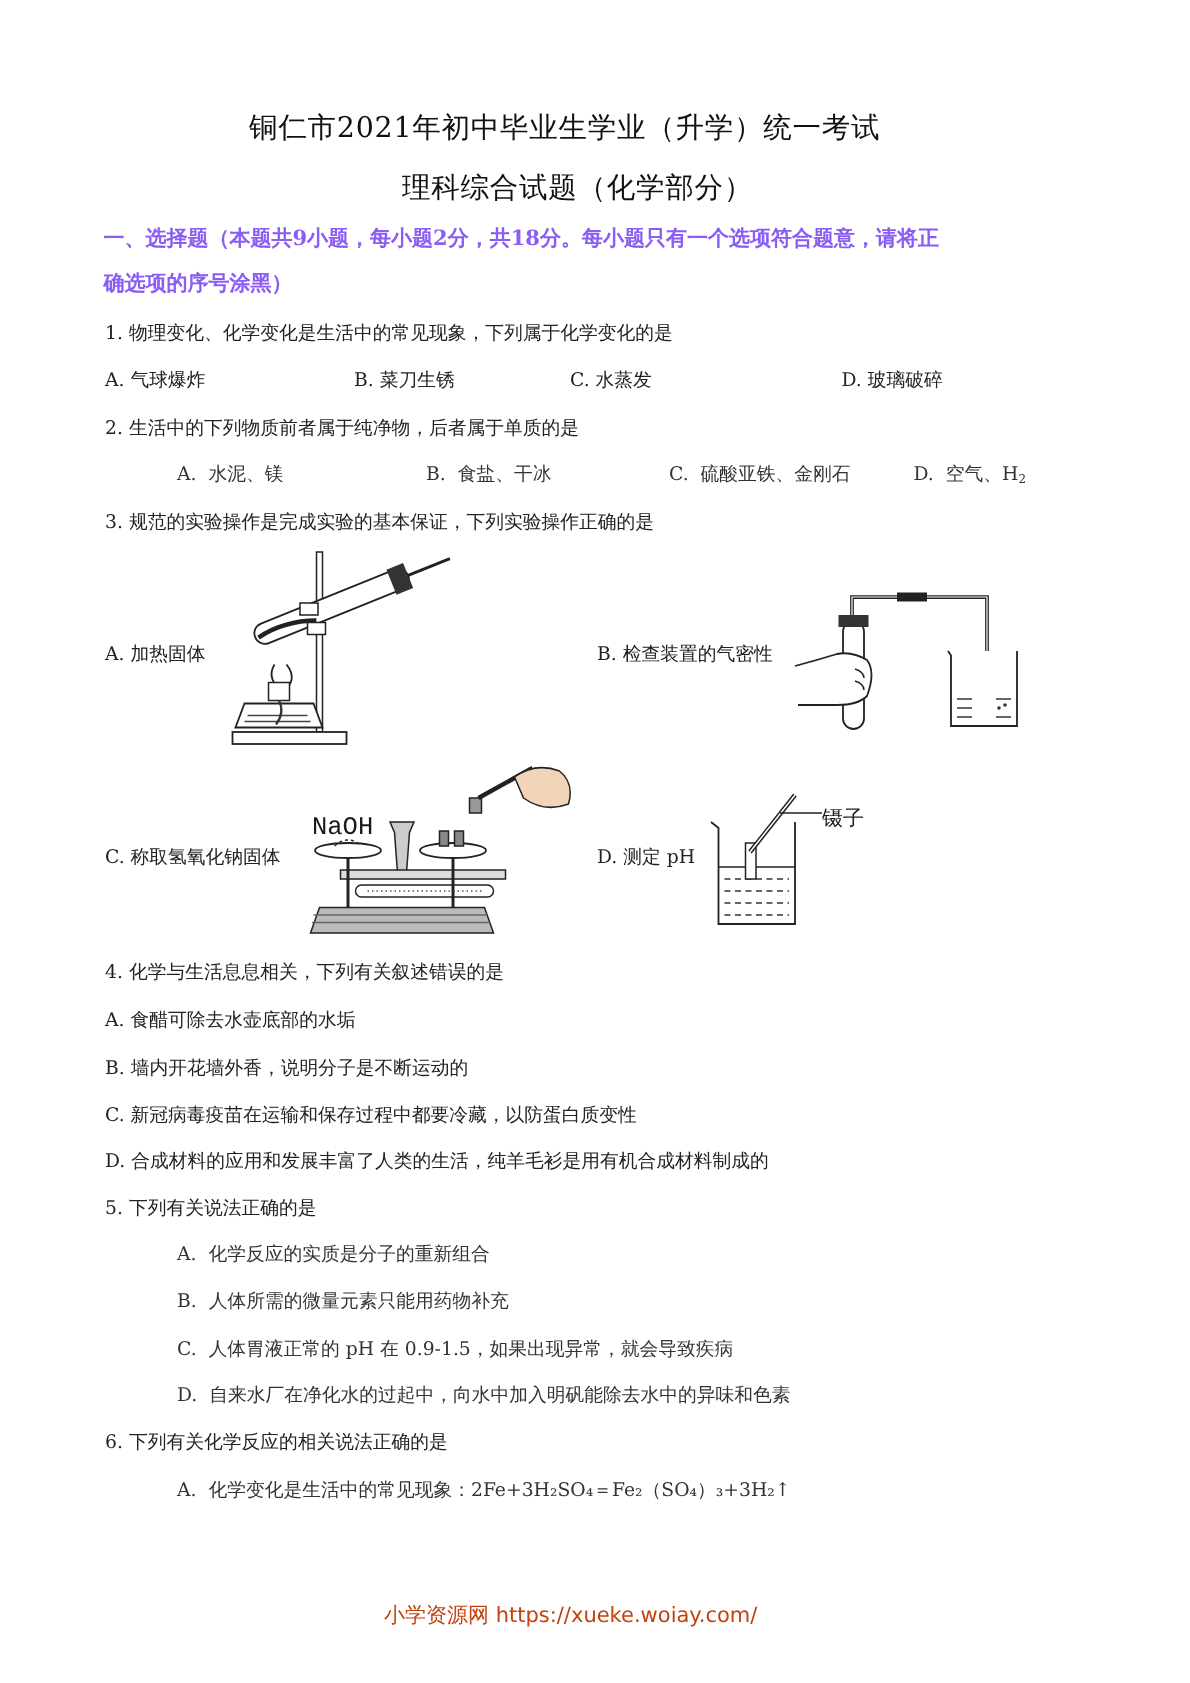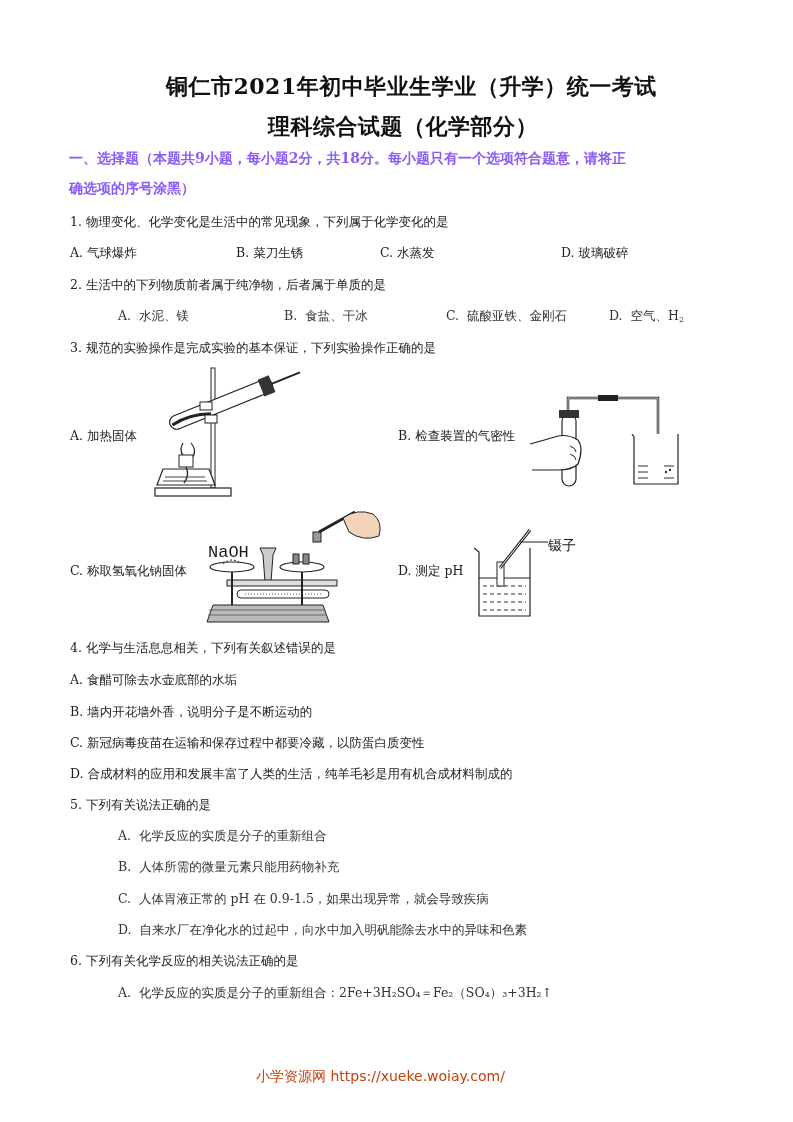--- a/index.html
+++ b/index.html
@@ -1,19 +1,19 @@
 <!DOCTYPE html>
 <html><head>
 <meta charset="utf-8">
 <style>
   html, body { margin: 0; padding: 0; background: #ffffff; }
   body { width: 793px; height: 1122px; position: relative; overflow: hidden; color: #1a1a1a;
          font-family: "DejaVu Serif", "Liberation Serif", serif; }
   .abs { position: absolute; white-space: nowrap; }
-  .title { font-weight: bold; font-size: 22px; letter-spacing: 0.5px; color: #111; }
+  .title { font-weight: normal; font-size: 19px; letter-spacing: 0.5px; color: #111; }
   .section { font-weight: bold; font-size: 14px; color: #8b5cf6; }
   .q { font-size: 12.5px; color: #222; }
   .opt { font-size: 12.5px; color: #222; }
   .opt-light { color: #333; margin-left: 48px; }
   sub { font-size: 8px; vertical-align: -2px; }
   .footer { font-family: "DejaVu Sans", "Liberation Sans", sans-serif; font-size: 14px; color: #c2410c; }
   svg { position: absolute; overflow: visible; }
   .label-small { font-family: Liberation Mono, monospace; font-size: 17px; }
 </style>
 </head>
@@ -161,16 +161,16 @@
 <div class="abs opt opt-light" style="left:70px; top:859px;"><span>B.</span>&nbsp; <span>人体所需的微量元素只能用药物补充</span></div>
 <div class="abs opt opt-light" style="left:70px; top:891px;"><span>C.</span>&nbsp; <span>人体胃液正常的 pH 在 0.9-1.5，如果出现异常，就会导致疾病</span></div>
 <div class="abs opt opt-light" style="left:70px; top:922px;"><span>D.</span>&nbsp; <span>自来水厂在净化水的过起中，向水中加入明矾能除去水中的异味和色素</span></div>
 
 <div class="abs q" style="left:70px; top:953px;">
   <span>6.</span>
   <span>下列有关化学反应的相关说法正确的是</span>
 </div>
 <div class="abs opt opt-light" style="left:70px; top:985px;">
   <span>A.</span>&nbsp;
-  <span>化学反应的实质是分子的重新组合：</span><span>2Fe+3H₂SO₄＝Fe₂（SO₄）₃+3H₂↑</span>
+  <span>化学变化是生活中的常见现象：</span><span>2Fe+3H₂SO₄＝Fe₂（SO₄）₃+3H₂↑</span>
 </div>
 
 <div class="abs footer" style="left:256px; top:1068px;">小学资源网 https://xueke.woiay.com/</div>
 
 </body></html>

